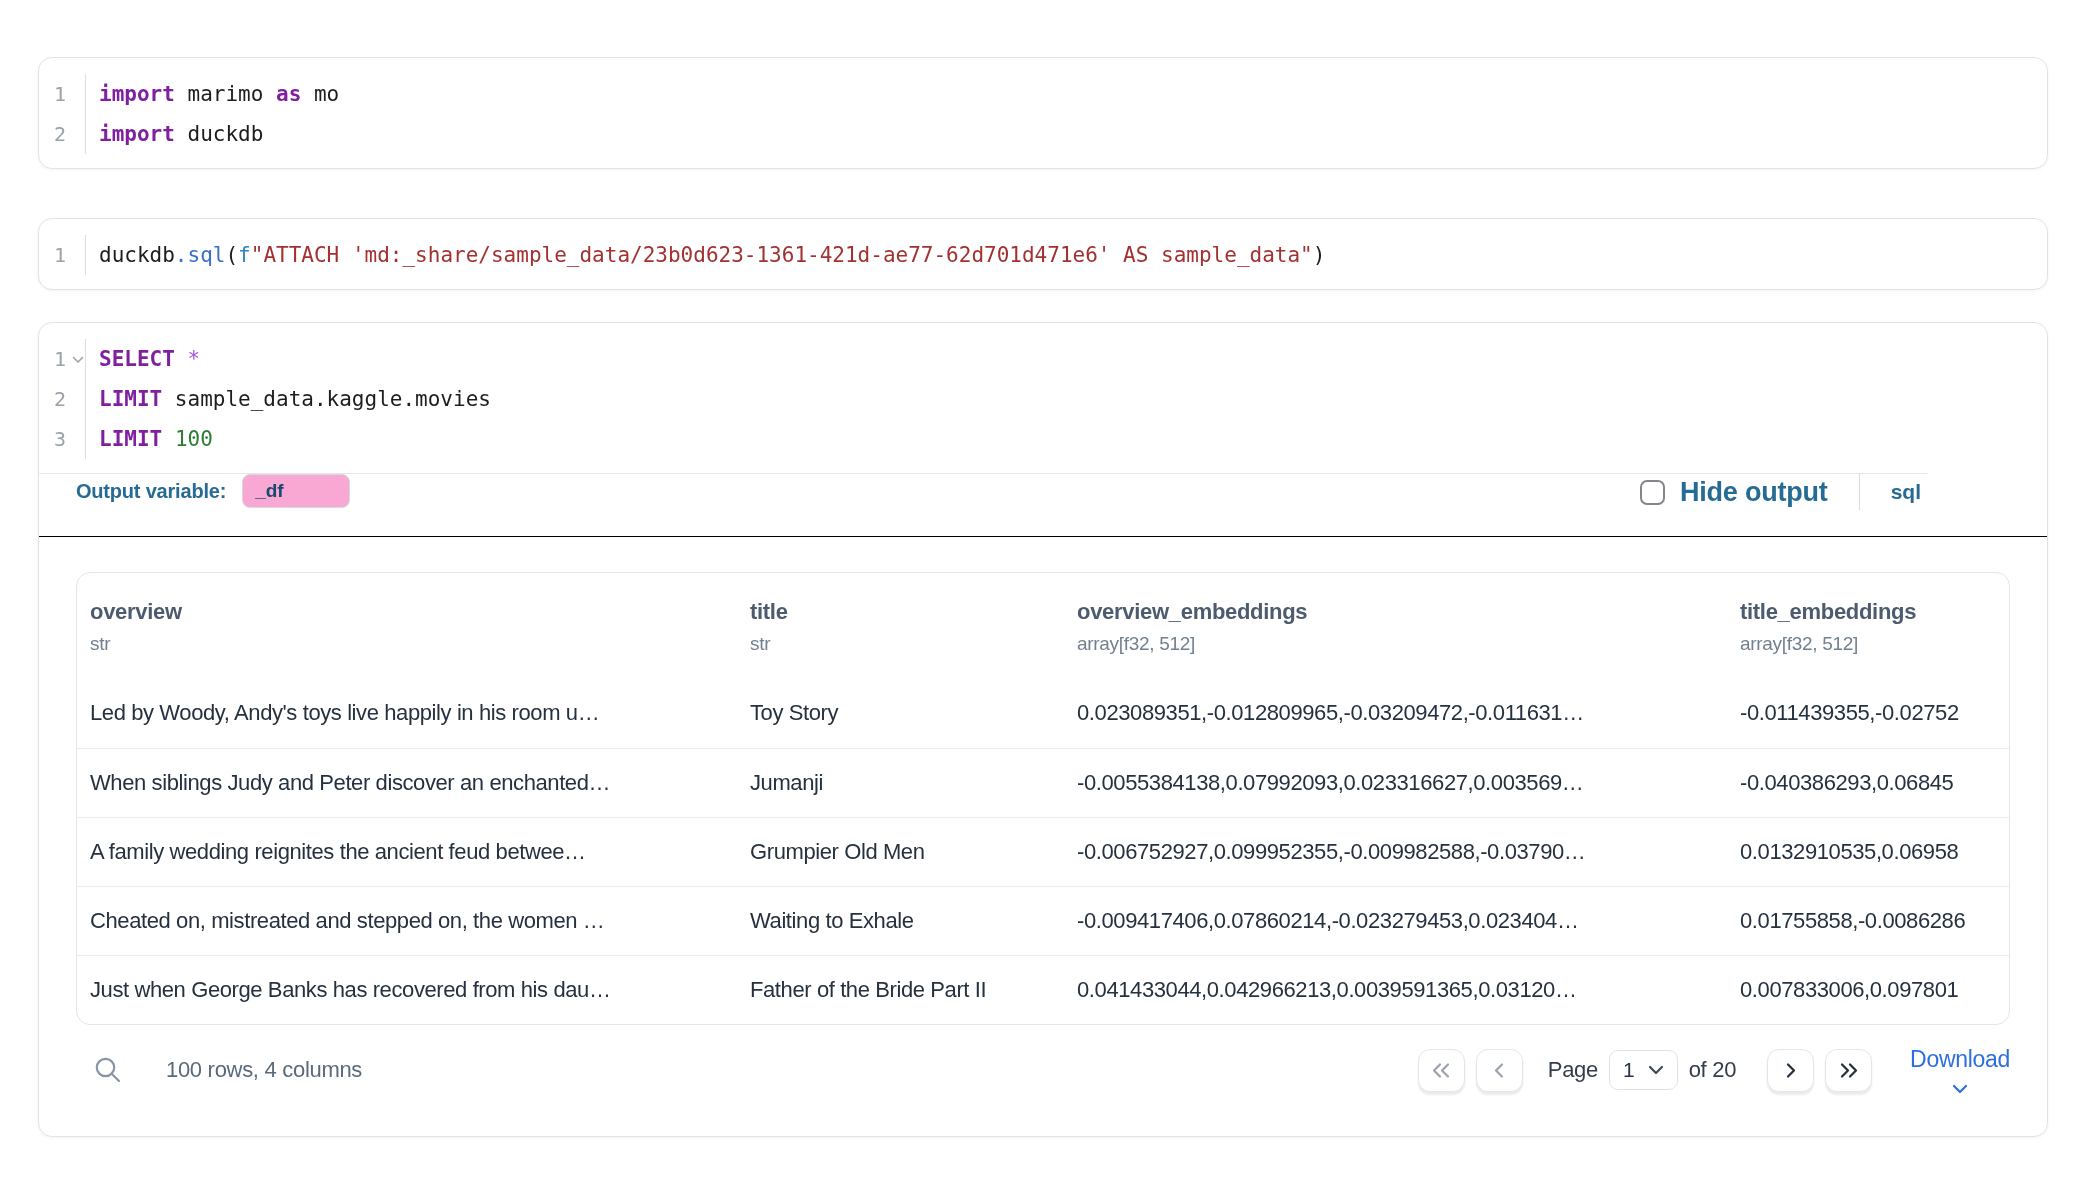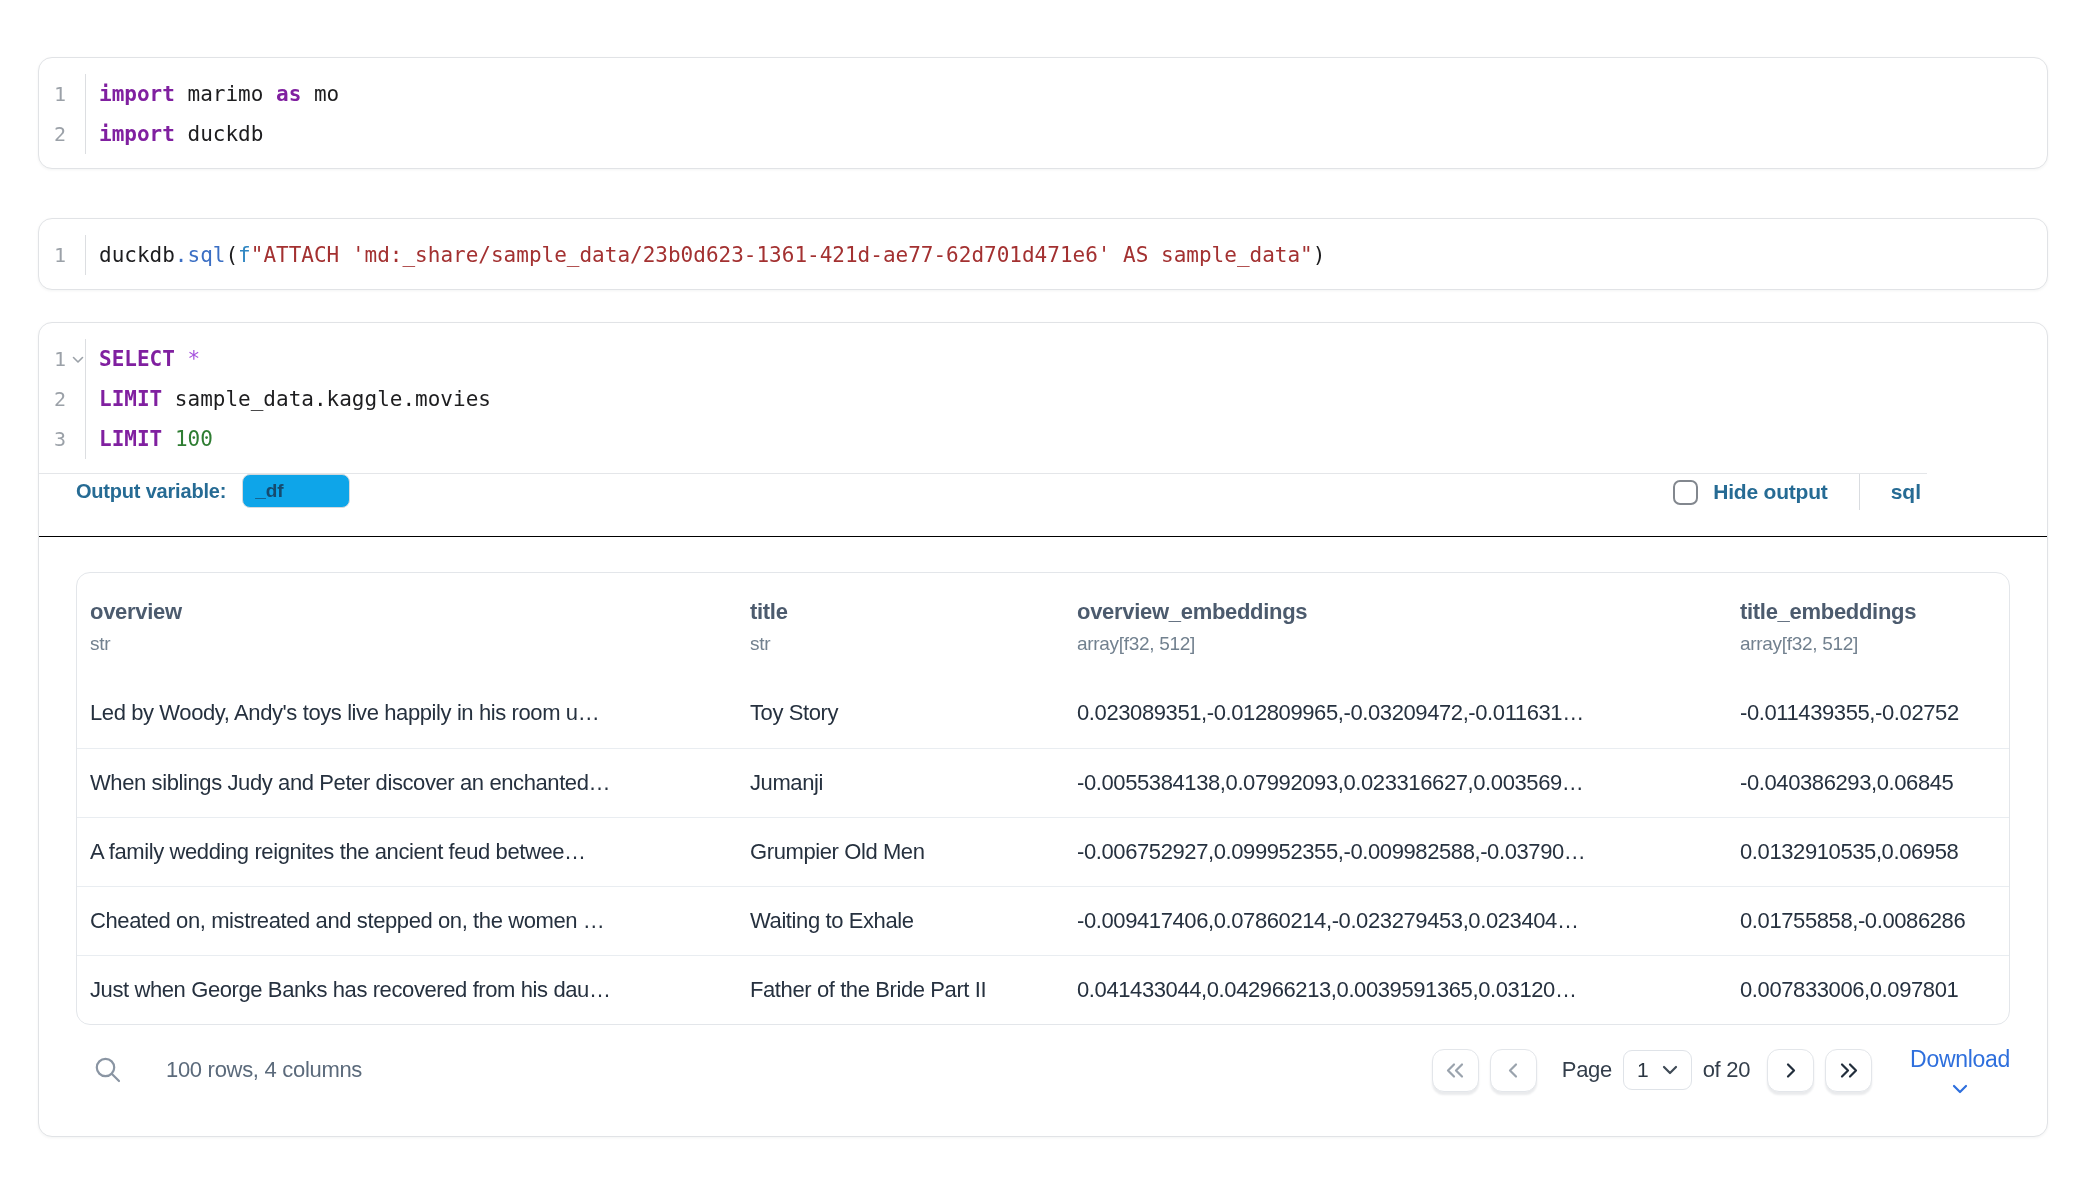--- a/index.html
+++ b/index.html
@@ -51,28 +51,28 @@
     height: 62px;
     padding: 0 126px 0 37px;
   }
   .cf-left { display: flex; align-items: center; gap: 16px; }
   .ov-label { color: #266b94; font-weight: 700; font-size: 20px; letter-spacing: -.2px; }
   .ov-input {
     width: 108px; height: 34px;
     border: 1px solid #d5dade; border-radius: 8px;
     font-family: "Liberation Sans", sans-serif;
     font-size: 19px; font-weight: 700; color: #164a6e;
-    padding: 0 12px; outline: none; background: #0ea5e9;
+    padding: 0 12px; outline: none; background: #f9a8d4;
   }
   .cf-right { margin-left: auto; display: flex; align-items: center; }
   .checkbox {
     width: 25px; height: 25px; flex: none;
     border: 2px solid #82878e; border-radius: 7px; background: #fff;
   }
-  .hide-label { color: #266b94; font-weight: 700; font-size: 21px; margin-left: 15px; letter-spacing: -.2px; }
+  .hide-label { color: #266b94; font-weight: 700; font-size: 27px; margin-left: 15px; letter-spacing: -.2px; }
   .v-div { width: 1px; height: 36px; background: #d9dce0; margin: 0 31px; }
   .lang-label { color: #266b94; font-weight: 700; font-size: 21px; }
 
   
   .output-area { border-top: 1px solid #000000; padding: 35px 37px 37px 37px; }
   .table-card { border: 1px solid #e3e6ea; border-radius: 14px; overflow: hidden; }
   table { width: 100%; border-collapse: collapse; table-layout: fixed; }
   col.c1 { width: 673px; } col.c2 { width: 327px; } col.c3 { width: 663px; }
   th { text-align: left; vertical-align: top; padding: 26px 16px 24px 0; font-weight: 400; }
   th:first-child, td:first-child { padding-left: 13px; }
@@ -100,21 +100,21 @@
   .pbtn.disabled { color: #9aa3ad; }
   .pbtn.enabled  { color: #222e3c; }
   .page-label { font-size: 22px; color: #333e4b; margin-left: 14px; letter-spacing: -.3px; }
   .page-select {
     display: flex; align-items: center; gap: 13px;
     border: 1px solid #dfe3e8; border-radius: 9px;
     height: 40px; padding: 0 13px;
     font-size: 21px; color: #2b3642; background: #fff; cursor: pointer;
   }
   .page-select .chev { color: #3f4a56; line-height: 0; }
-  .of-label { font-size: 22px; color: #333e4b; letter-spacing: -.3px; margin-right: 6px; }
+  .of-label { font-size: 22px; color: #333e4b; letter-spacing: -.3px; margin-right: 20px; }
   .download-btn {
     display: flex; align-items: center; gap: 11px;
     margin-left: 27px;
     border: none; background: none; padding: 0; cursor: pointer;
     color: #2e6fdd; font-family: "Liberation Sans", sans-serif;
     font-size: 23px; letter-spacing: -.3px; flex-direction: column;
   }
   svg { display: block; }
 </style>
 </head>

